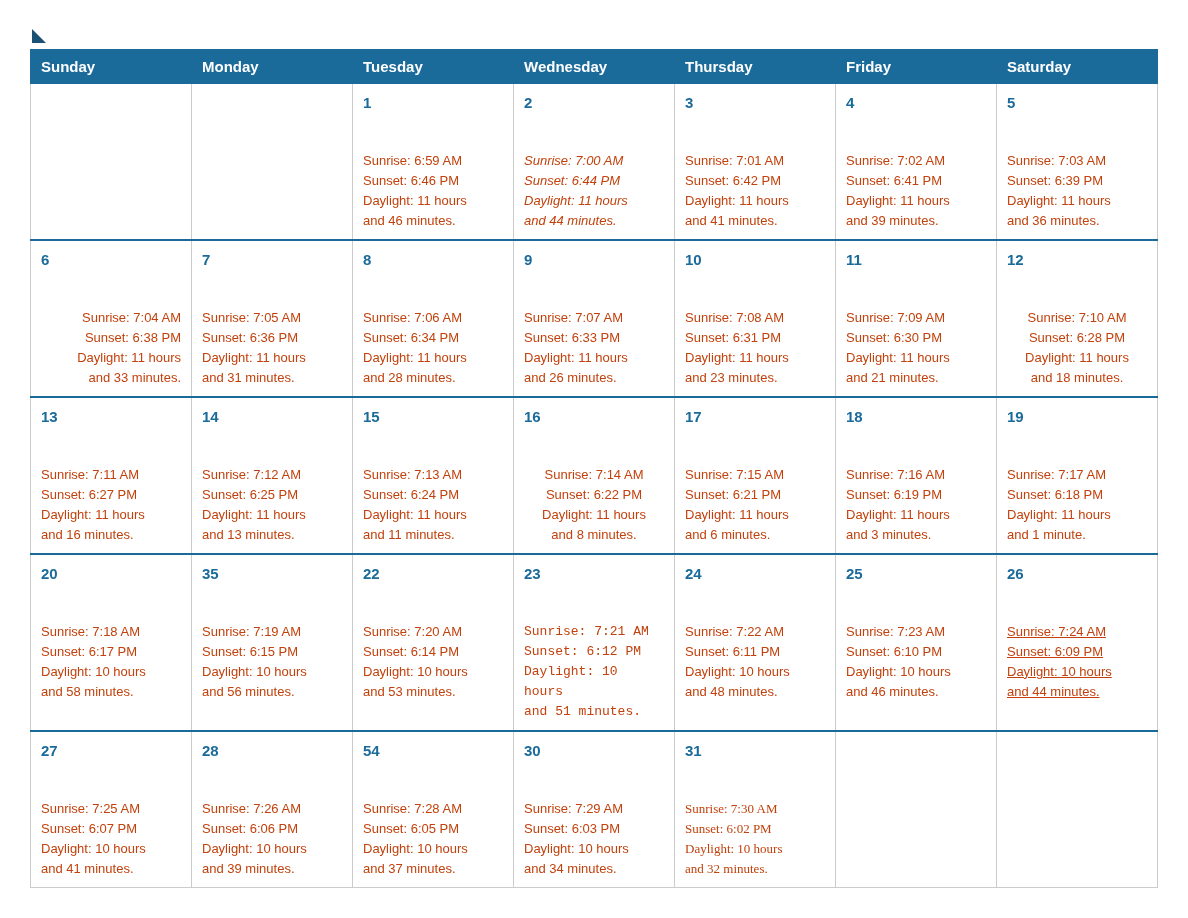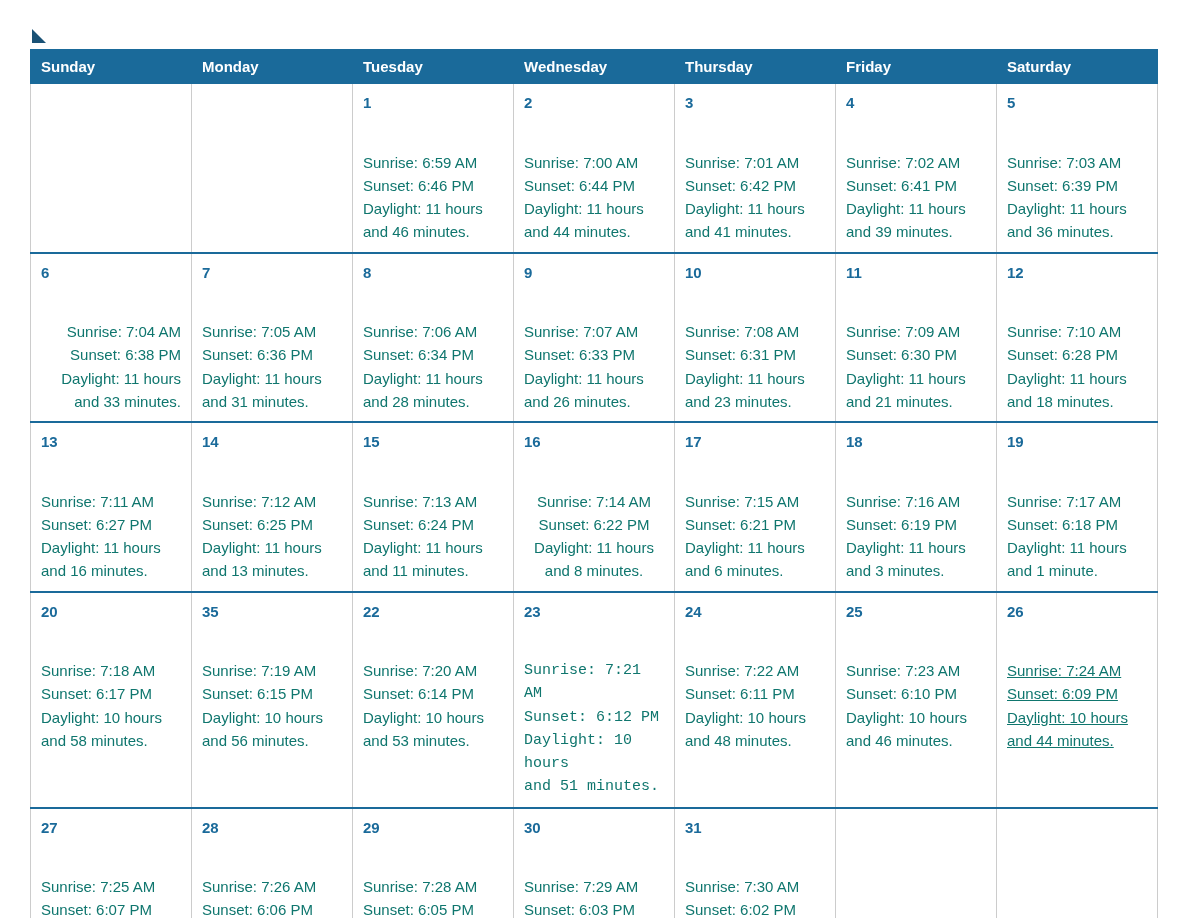--- a/index.html
+++ b/index.html
@@ -87,22 +87,22 @@
       line-height: 1.5;
     }
     .day-num {
       font-size: 15px;
       font-weight: bold;
       color: #1a6a9a;
       margin-bottom: 4px;
       display: block;
     }
     .day-info {
-      color: #0f766e;
-      font-size: 15px;
+      color: #c2410c;
+      font-size: 13px;
       line-height: 1.55;
       margin-top: 36px;
     }
     .empty-cell {
       background: #fff;
     }
     tr:not(:first-child) td {
       border-top: 2px solid #1a6a9a;
     }
   </style>
@@ -141,21 +141,21 @@
         <td class="empty-cell" style="border-top: 1px solid rgb(204, 204, 204);"></td>
         <td style="border-top: 1px solid rgb(204, 204, 204);">
           <span class="day-num">1</span>
           <div class="day-info" style="white-space: pre-line;">Sunrise: 6:59 AM
 Sunset: 6:46 PM
 Daylight: 11 hours
 and 46 minutes.</div>
         </td>
         <td style="border-top: 1px solid rgb(204, 204, 204);">
           <span class="day-num">2</span>
-          <div class="day-info" style="white-space: pre-line;">Sunrise: 7:00 AM
+          <div class="day-info" style="white-space: pre-line; font-style: italic;">Sunrise: 7:00 AM
 Sunset: 6:44 PM
 Daylight: 11 hours
 and 44 minutes.</div>
         </td>
         <td style="border-top: 1px solid rgb(204, 204, 204);">
           <span class="day-num">3</span>
           <div class="day-info" style="white-space: pre-line;">Sunrise: 7:01 AM
 Sunset: 6:42 PM
 Daylight: 11 hours
 and 41 minutes.</div>
@@ -213,21 +213,21 @@
         </td>
         <td>
           <span class="day-num">11</span>
           <div class="day-info" style="white-space: pre-line;">Sunrise: 7:09 AM
 Sunset: 6:30 PM
 Daylight: 11 hours
 and 21 minutes.</div>
         </td>
         <td>
           <span class="day-num">12</span>
-          <div class="day-info" style="white-space: pre-line;">Sunrise: 7:10 AM
+          <div class="day-info" style="white-space: pre-line; text-align: center;">Sunrise: 7:10 AM
 Sunset: 6:28 PM
 Daylight: 11 hours
 and 18 minutes.</div>
         </td>
       </tr>
       <tr>
         <td>
           <span class="day-num">13</span>
           <div class="day-info" style="white-space: pre-line;">Sunrise: 7:11 AM
 Sunset: 6:27 PM
@@ -337,36 +337,36 @@
 and 41 minutes.</div>
         </td>
         <td>
           <span class="day-num">28</span>
           <div class="day-info" style="white-space: pre-line;">Sunrise: 7:26 AM
 Sunset: 6:06 PM
 Daylight: 10 hours
 and 39 minutes.</div>
         </td>
         <td>
-          <span class="day-num">29</span>
+          <span class="day-num">54</span>
           <div class="day-info" style="white-space: pre-line;">Sunrise: 7:28 AM
 Sunset: 6:05 PM
 Daylight: 10 hours
 and 37 minutes.</div>
         </td>
         <td>
           <span class="day-num">30</span>
           <div class="day-info" style="white-space: pre-line;">Sunrise: 7:29 AM
 Sunset: 6:03 PM
 Daylight: 10 hours
 and 34 minutes.</div>
         </td>
         <td>
           <span class="day-num">31</span>
-          <div class="day-info" style="white-space: pre-line;">Sunrise: 7:30 AM
+          <div class="day-info" style="white-space: pre-line; font-family: Liberation Serif, serif;">Sunrise: 7:30 AM
 Sunset: 6:02 PM
 Daylight: 10 hours
 and 32 minutes.</div>
         </td>
         <td class="empty-cell"></td>
         <td class="empty-cell"></td>
       </tr>
     </tbody>
 </table>
 

